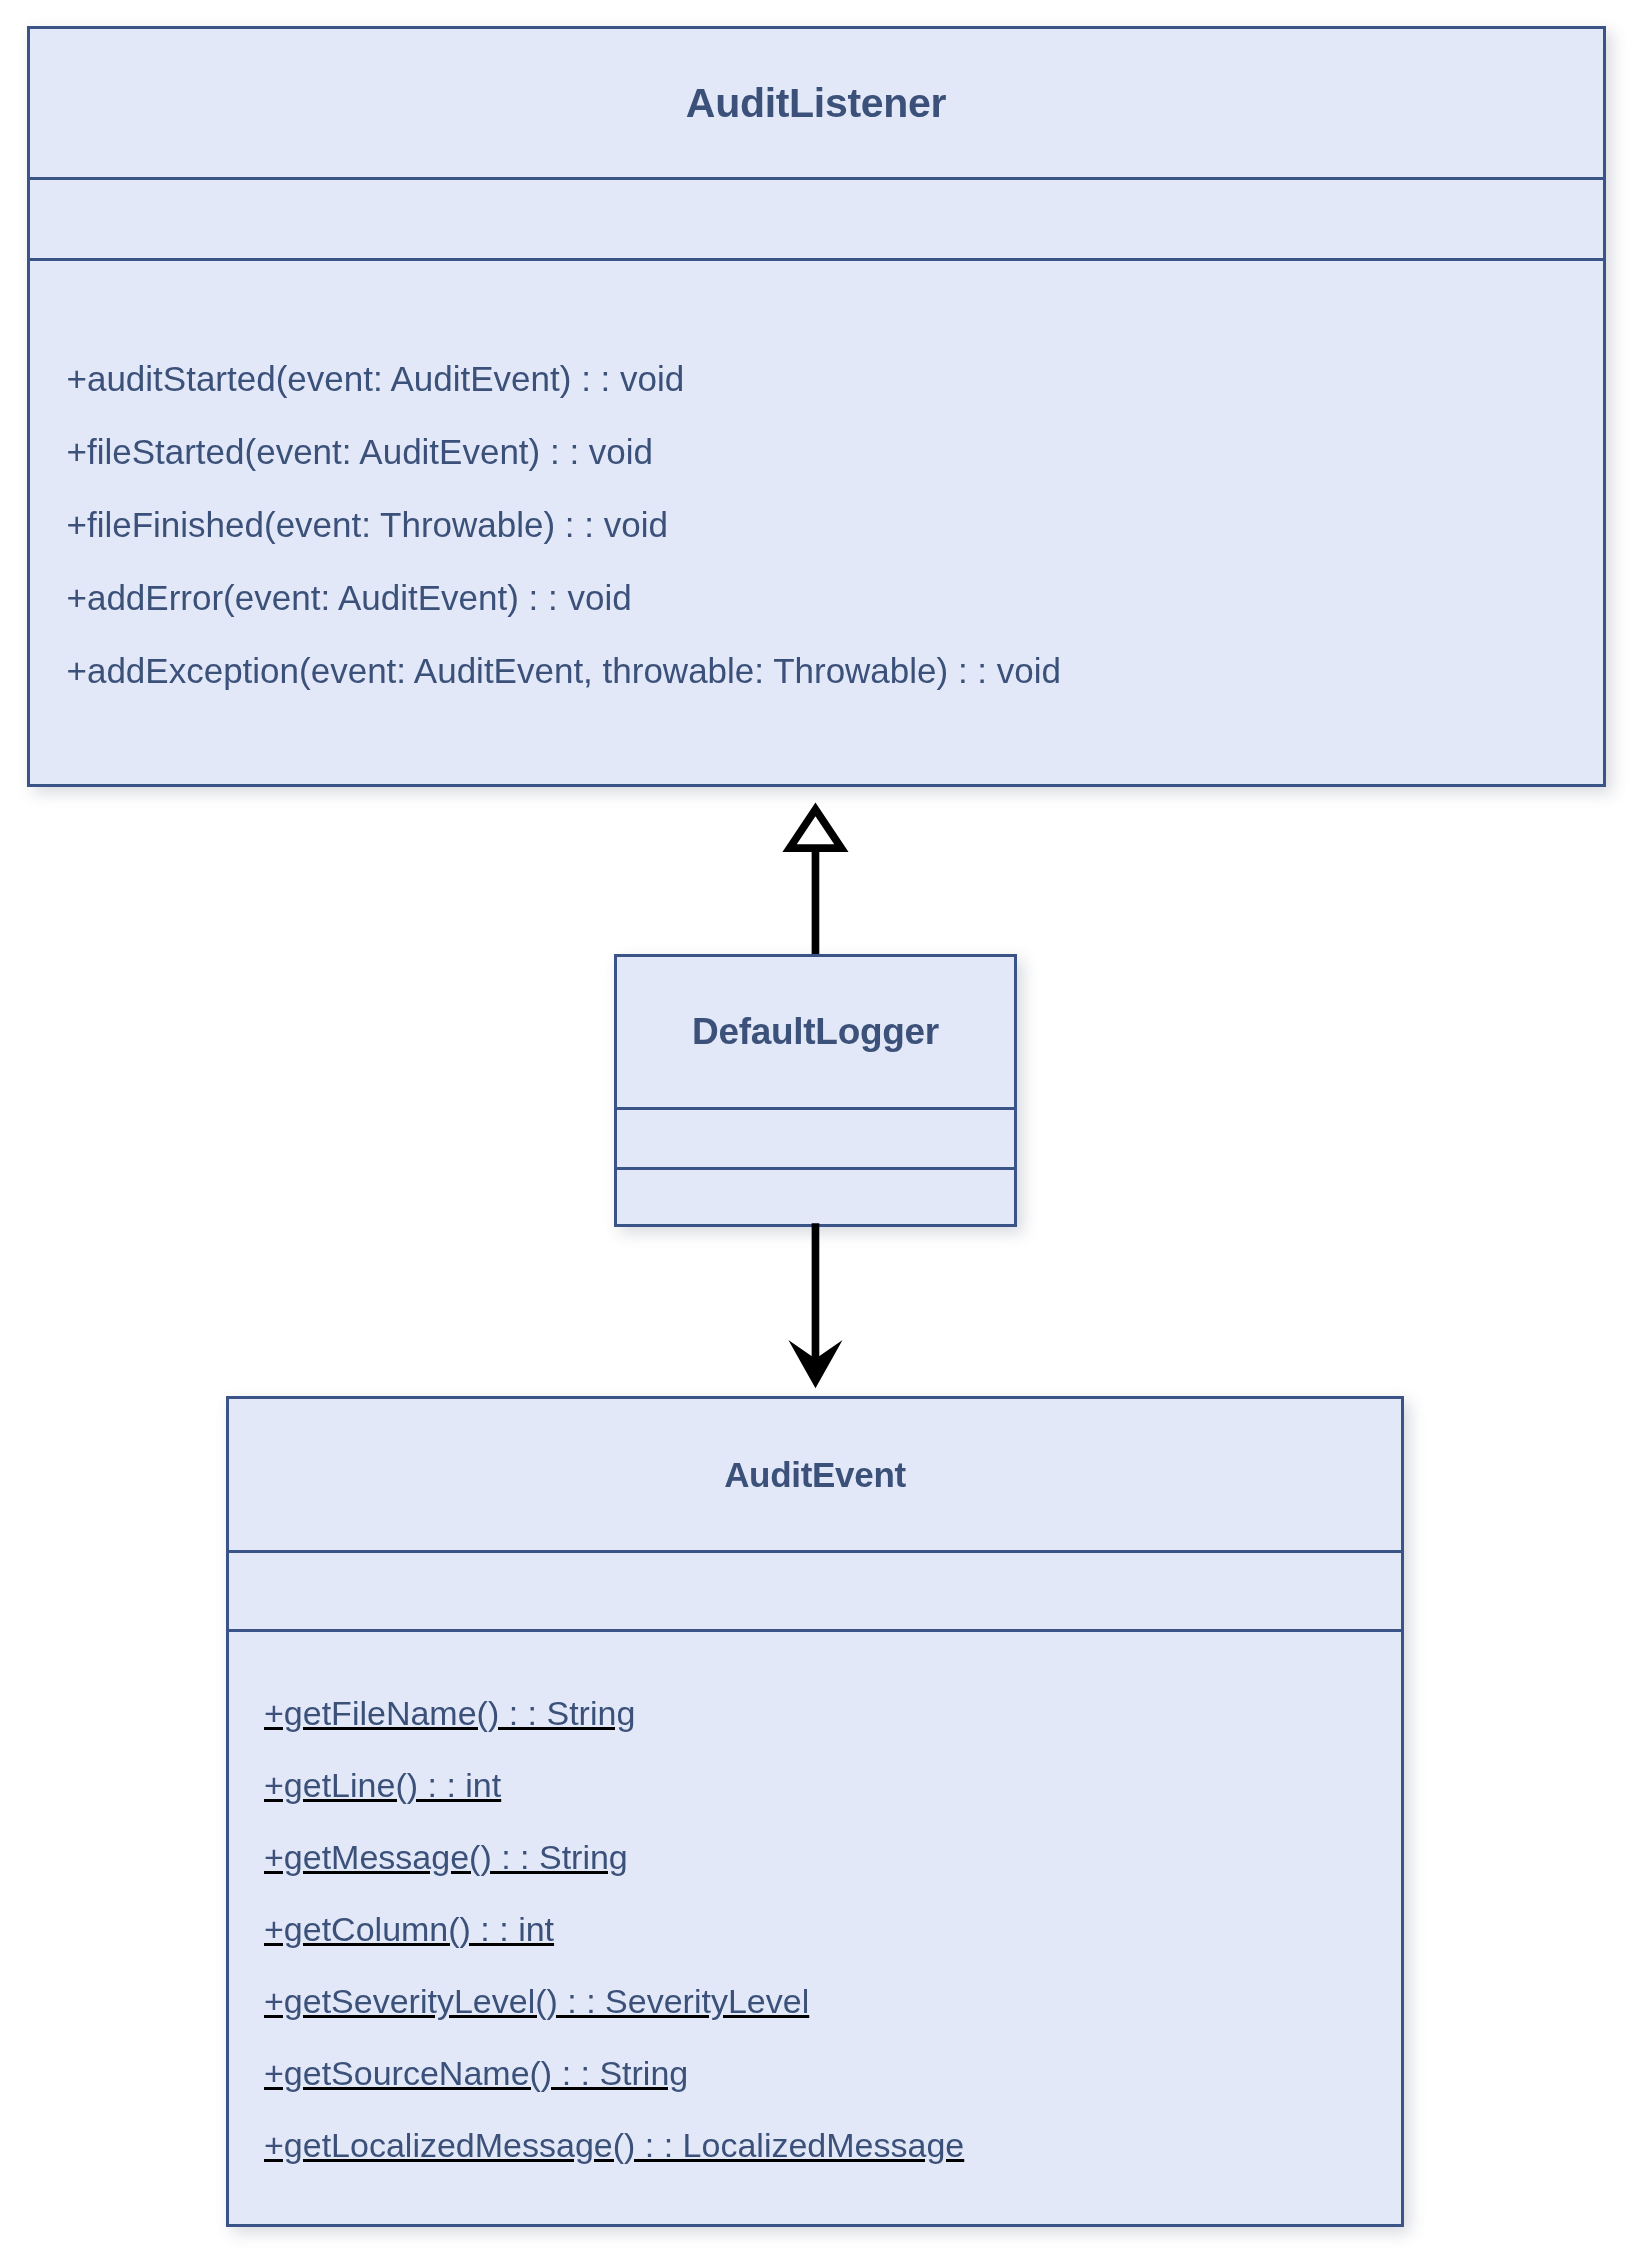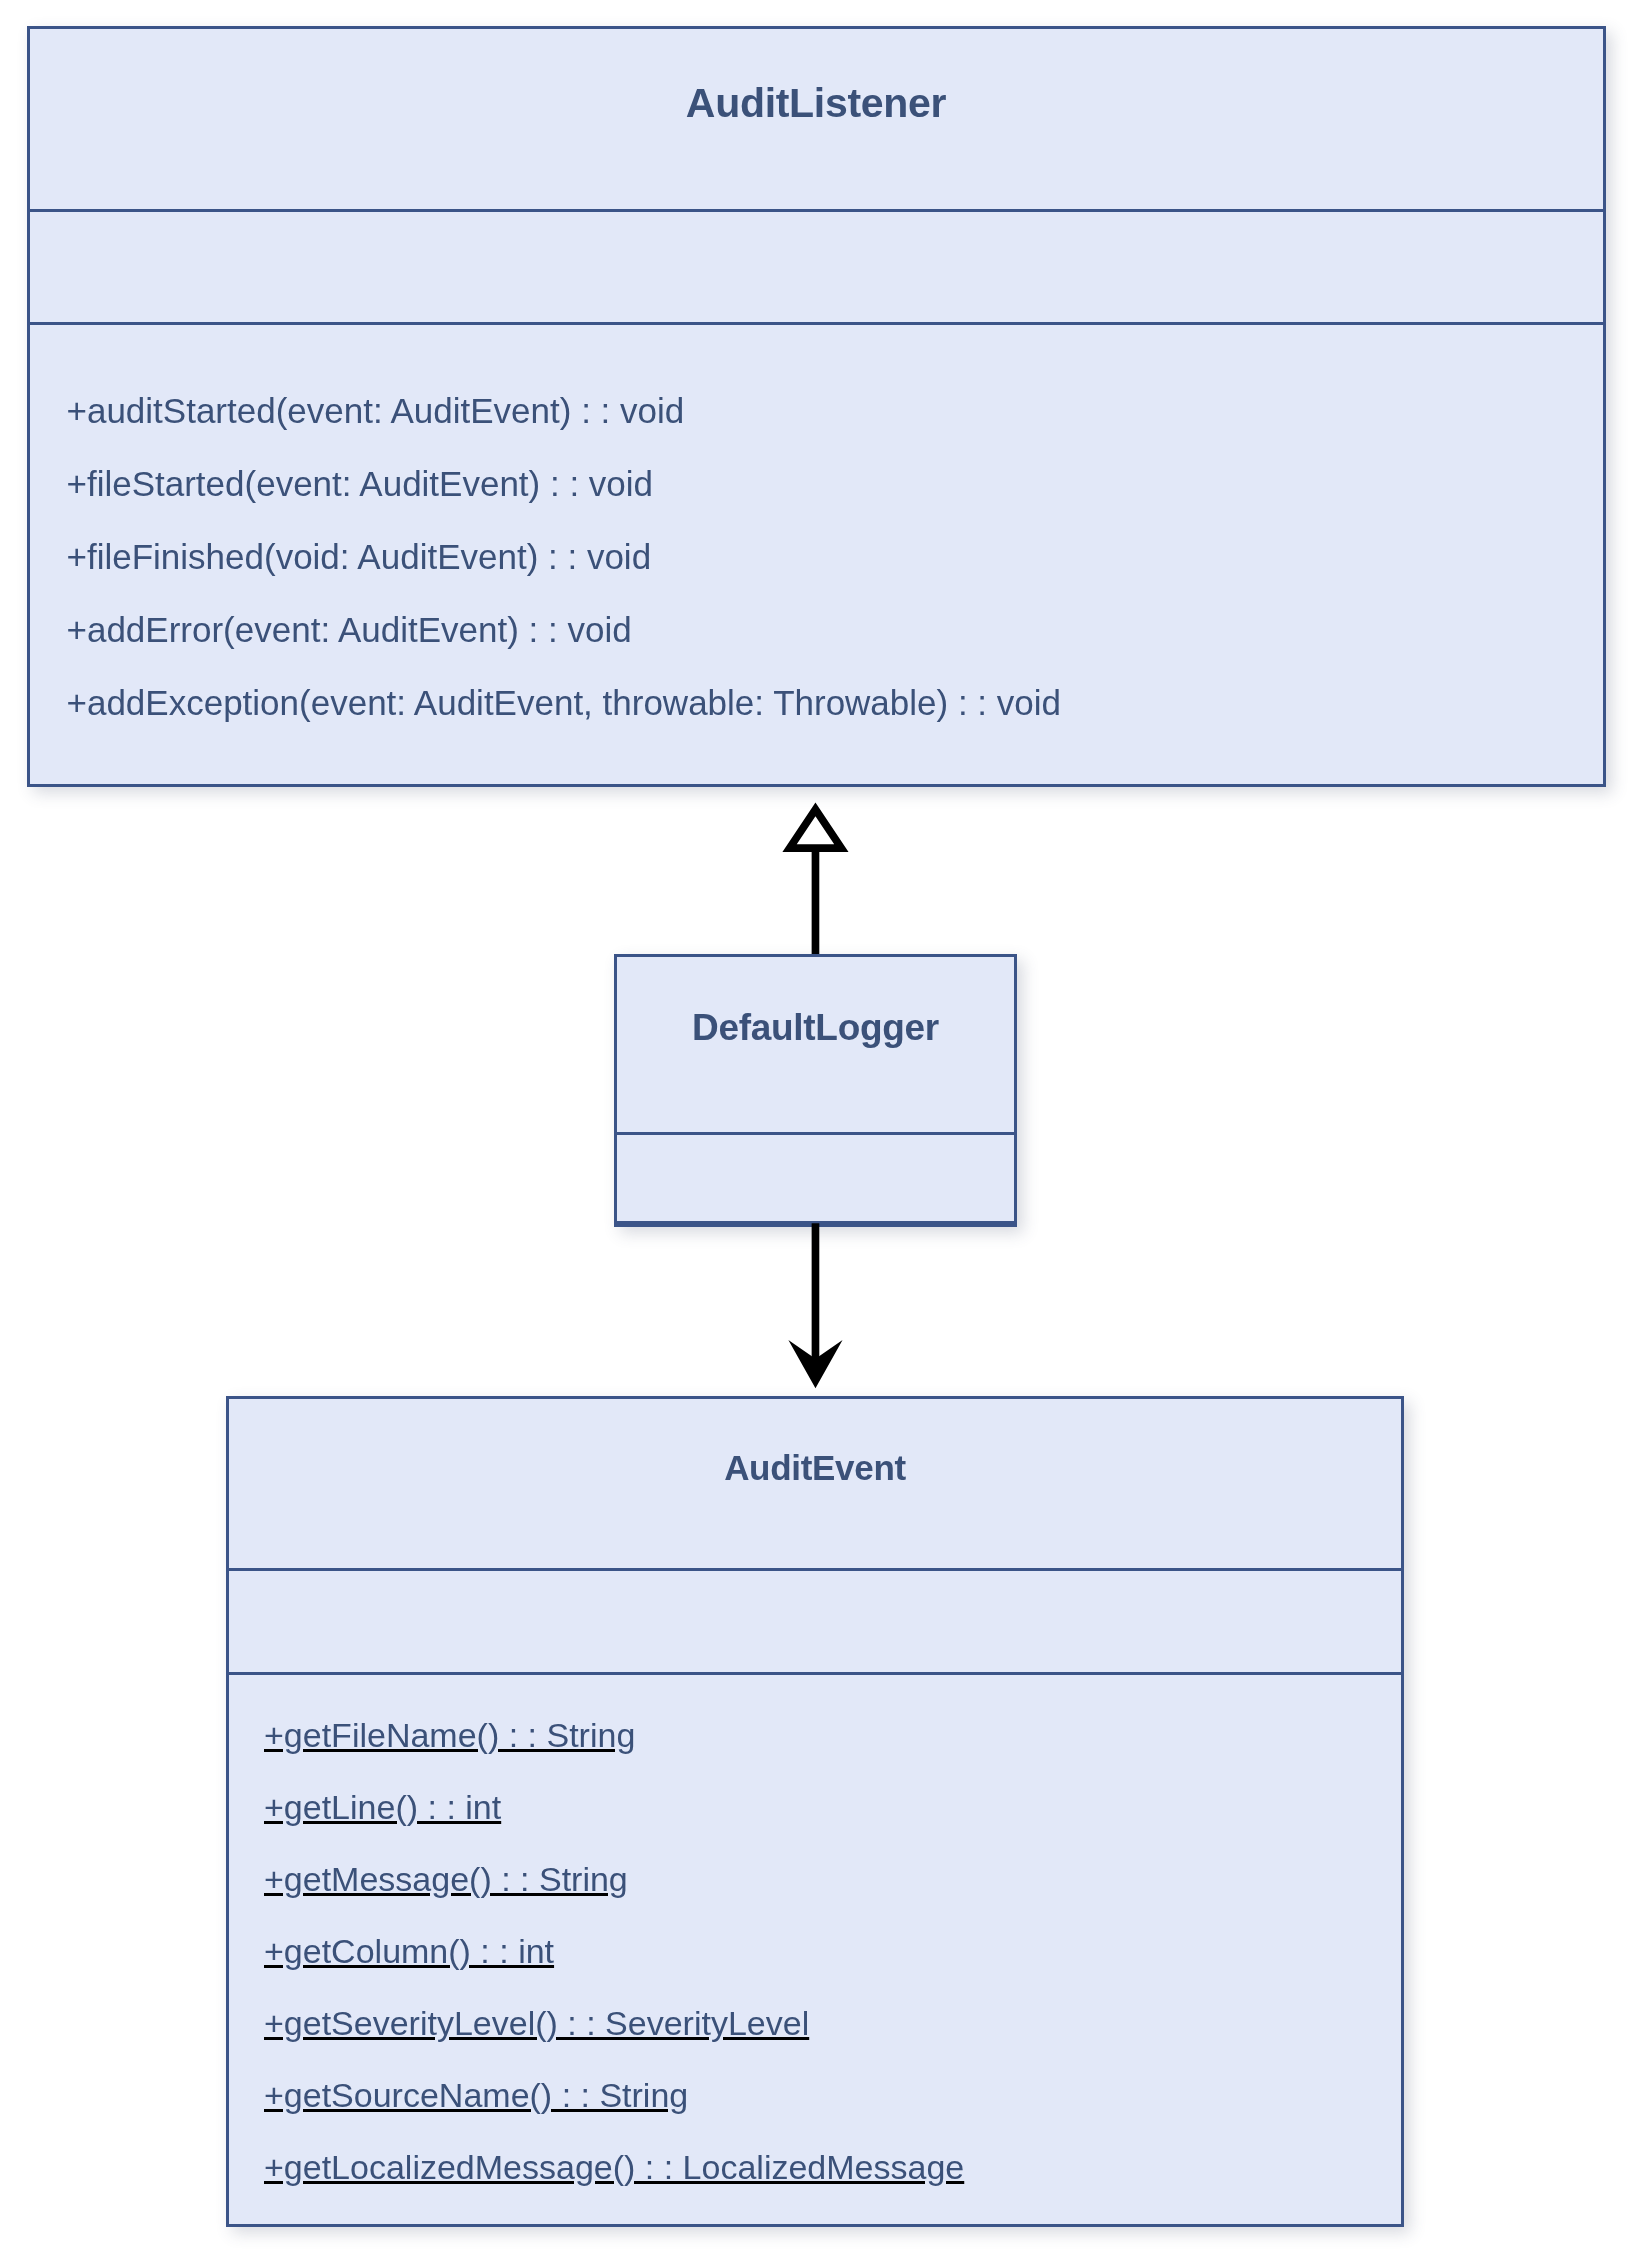--- a/index.html
+++ b/index.html
@@ -43,21 +43,20 @@
     font-weight: bold;
     letter-spacing: -0.3px;
   }
 
   .uml-compartment {
     box-sizing: border-box;
     border-top: 3.5px solid #3b5488;
     display: flex;
     flex-direction: column;
     justify-content: center;
-    margin-top: 32px;
   }
 
   .uml-member {
     color: #3b5179;
     white-space: nowrap;
   }
 
   
   #class-auditlistener {
     left: 26.5px;
@@ -149,21 +148,21 @@
 <body>
 
 <div id="diagram-canvas">
 
   <div class="uml-class" id="class-auditlistener">
     <div class="uml-title">AuditListener</div>
     <div class="uml-compartment attrs"></div>
     <div class="uml-compartment ops">
       <div class="uml-member">+auditStarted(event: AuditEvent) : : void</div>
       <div class="uml-member">+fileStarted(event: AuditEvent) : : void</div>
-      <div class="uml-member">+fileFinished(void: AuditEvent) : : void</div>
+      <div class="uml-member">+fileFinished(event: Throwable) : : void</div>
       <div class="uml-member">+addError(event: AuditEvent) : : void</div>
       <div class="uml-member">+addException(event: AuditEvent, throwable: Throwable) : : void</div>
     </div>
   </div>
 
   <svg class="connector-svg" id="connector-generalization" viewBox="0 0 180 280">
     <line x1="84" y1="278" x2="84" y2="78" stroke="#000000" stroke-width="13"></line>
     <polygon points="84,14 128,80 40,80" fill="#ffffff" stroke="#000000" stroke-width="13" stroke-linejoin="miter"></polygon>
   </svg>
 

